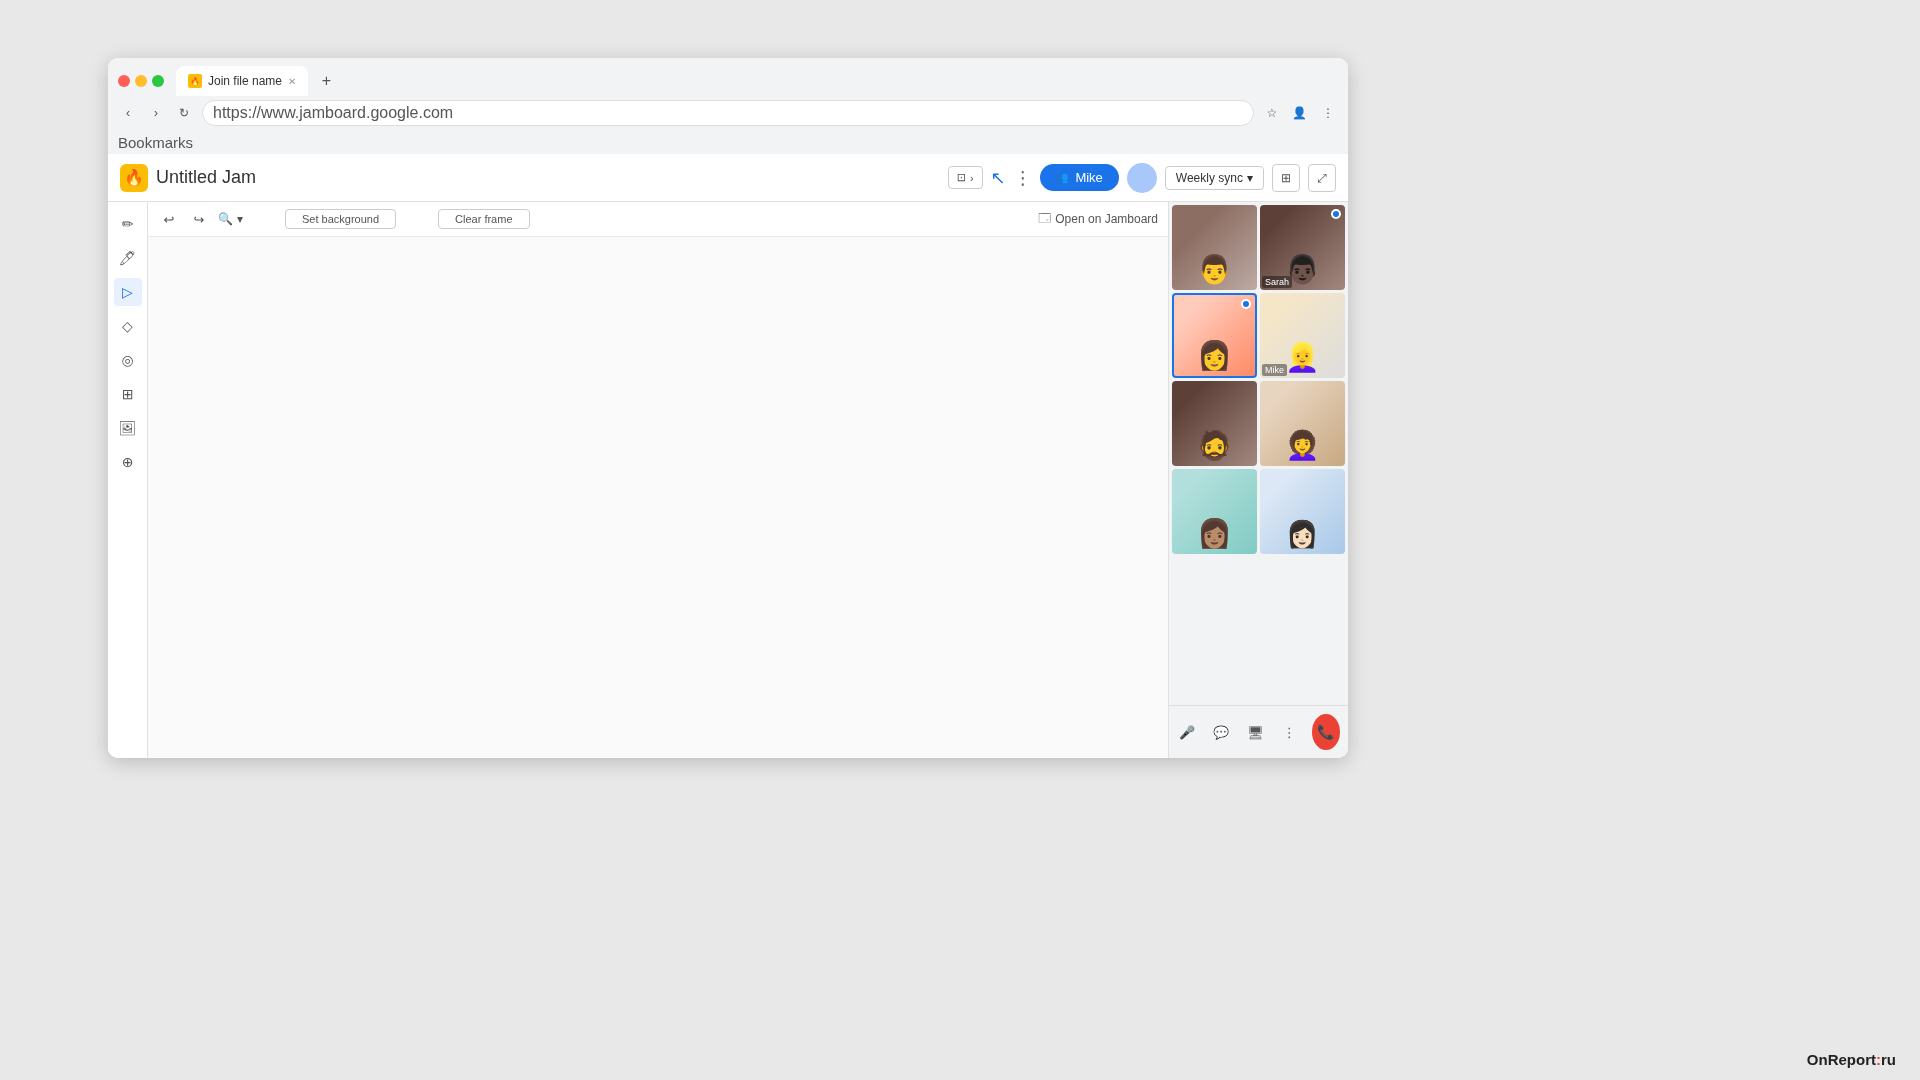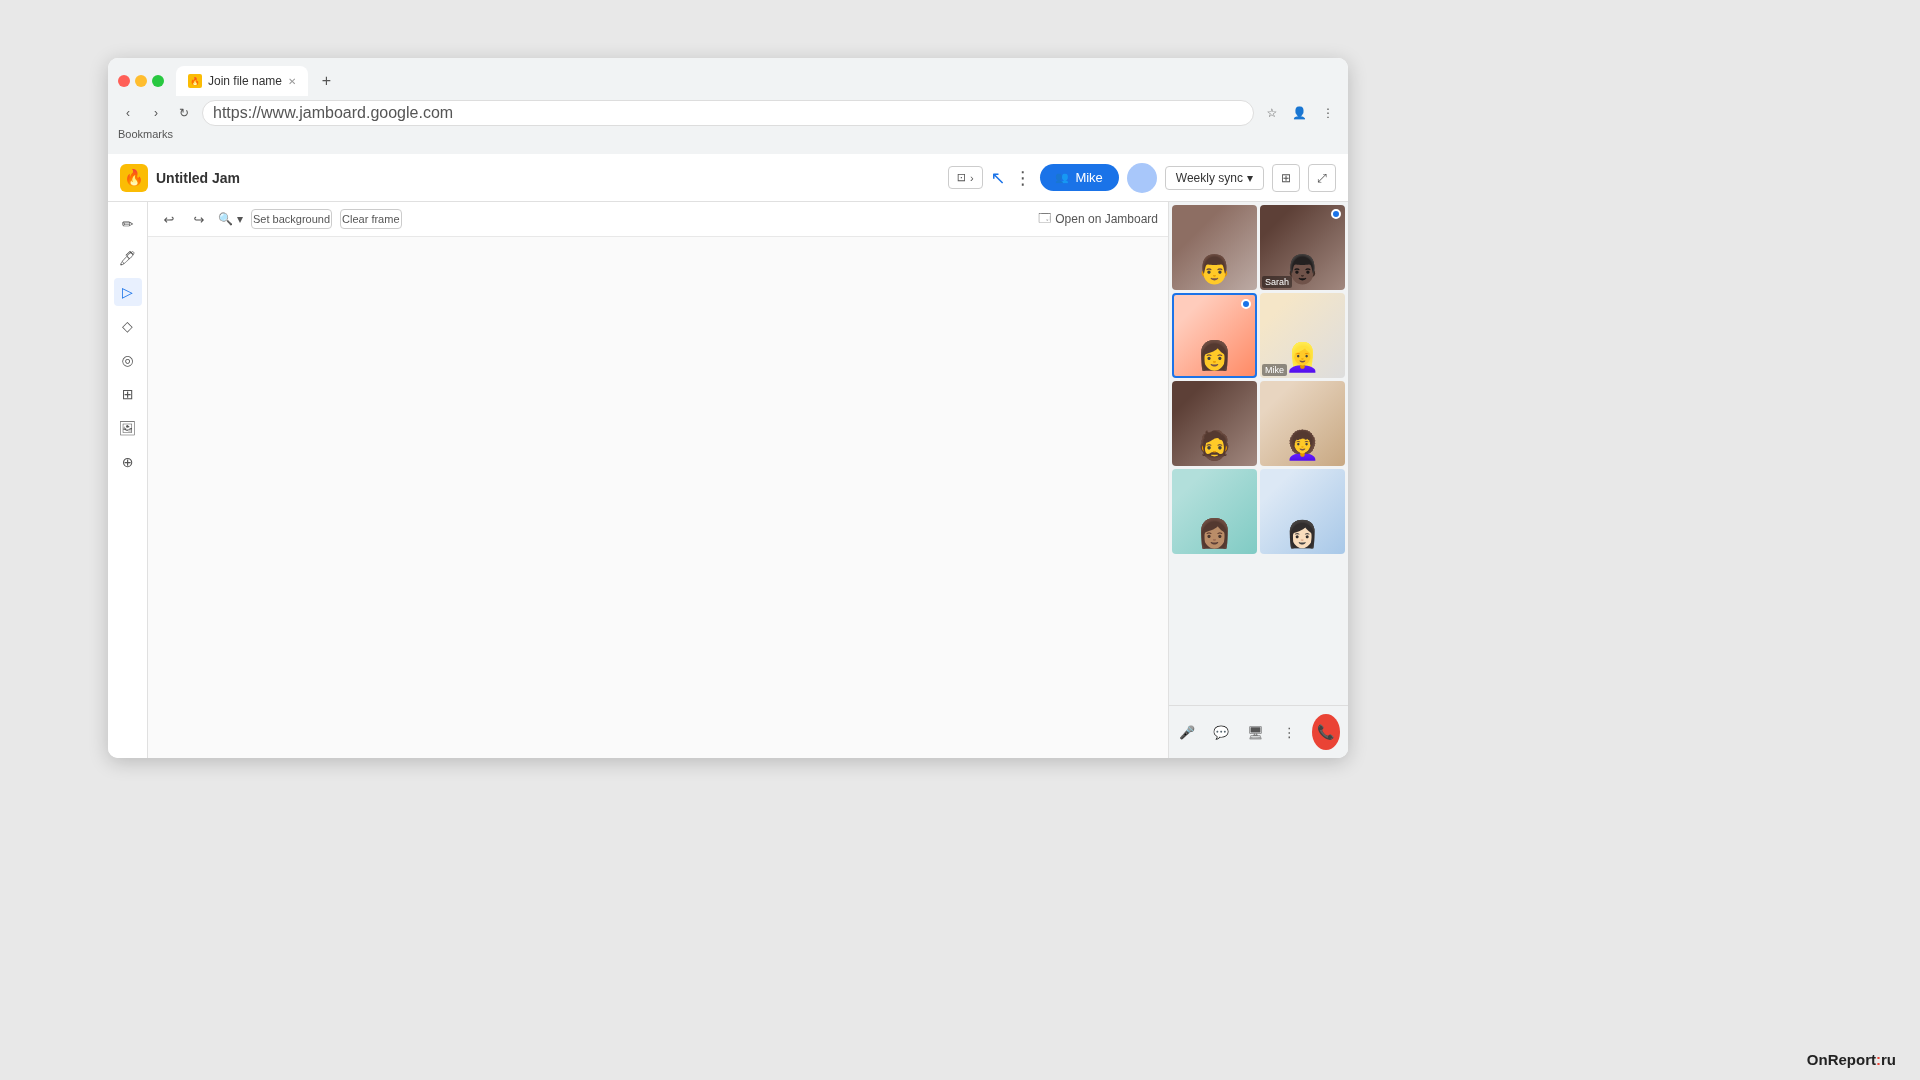--- a/index.html
+++ b/index.html
@@ -107,23 +107,22 @@
     }
     .browser-action {
       width: 20px; height: 20px;
       display: flex; align-items: center; justify-content: center;
       color: #555;
       font-size: 12px;
     }
     .bookmarks-bar {
       padding: 2px 10px 20px;
       display: flex;
-      align-items: center;
       gap: 12px;
-      font-size: 11px;
+      font-size: 15px;
       color: #555;
       height: 22px;
     }
     
     .app-toolbar {
       background: #fff;
       border-bottom: 1px solid #e0e0e0;
       display: flex;
       align-items: center;
       padding: 0 12px;
@@ -131,23 +130,23 @@
       gap: 8px;
     }
     .app-logo {
       width: 28px; height: 28px;
       background: #fbbc04;
       border-radius: 6px;
       display: flex; align-items: center; justify-content: center;
       font-size: 16px;
     }
     .app-title {
-      font-size: 14px;
+      font-size: 18px;
       color: #333;
-      font-weight: 700;
+      font-weight: 400;
       flex: 1;
     }
     .toolbar-center {
       display: flex;
       align-items: center;
       gap: 8px;
     }
     .frame-btn {
       border: 1px solid #ccc;
       border-radius: 4px;
@@ -259,25 +258,26 @@
       display: flex; align-items: center; justify-content: center;
       color: #555; font-size: 13px; cursor: pointer;
     }
     .zoom-ctrl {
       display: flex; align-items: center; gap: 4px;
       font-size: 12px; color: #555; cursor: pointer;
     }
     .canvas-action-btn {
       border: 1px solid #ccc;
       border-radius: 4px;
-      padding: 3px 1px;
+      padding: 3px 16px;
       font-size: 11px;
       cursor: pointer;
       color: #555;
       background: #fff;
+      margin-left: 34px;
     }
     .open-jamboard-btn {
       margin-left: auto;
       display: flex; align-items: center; gap: 4px;
       font-size: 12px;
       color: #555;
       cursor: pointer;
     }
     
     .whiteboard {

